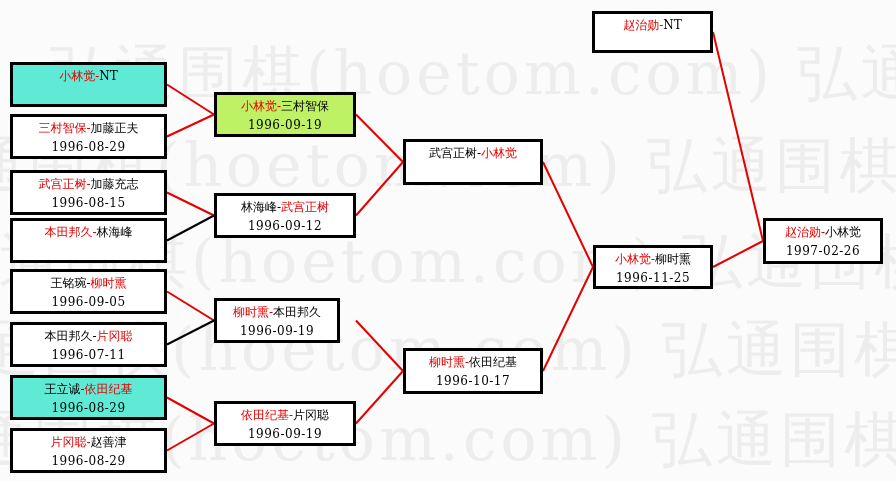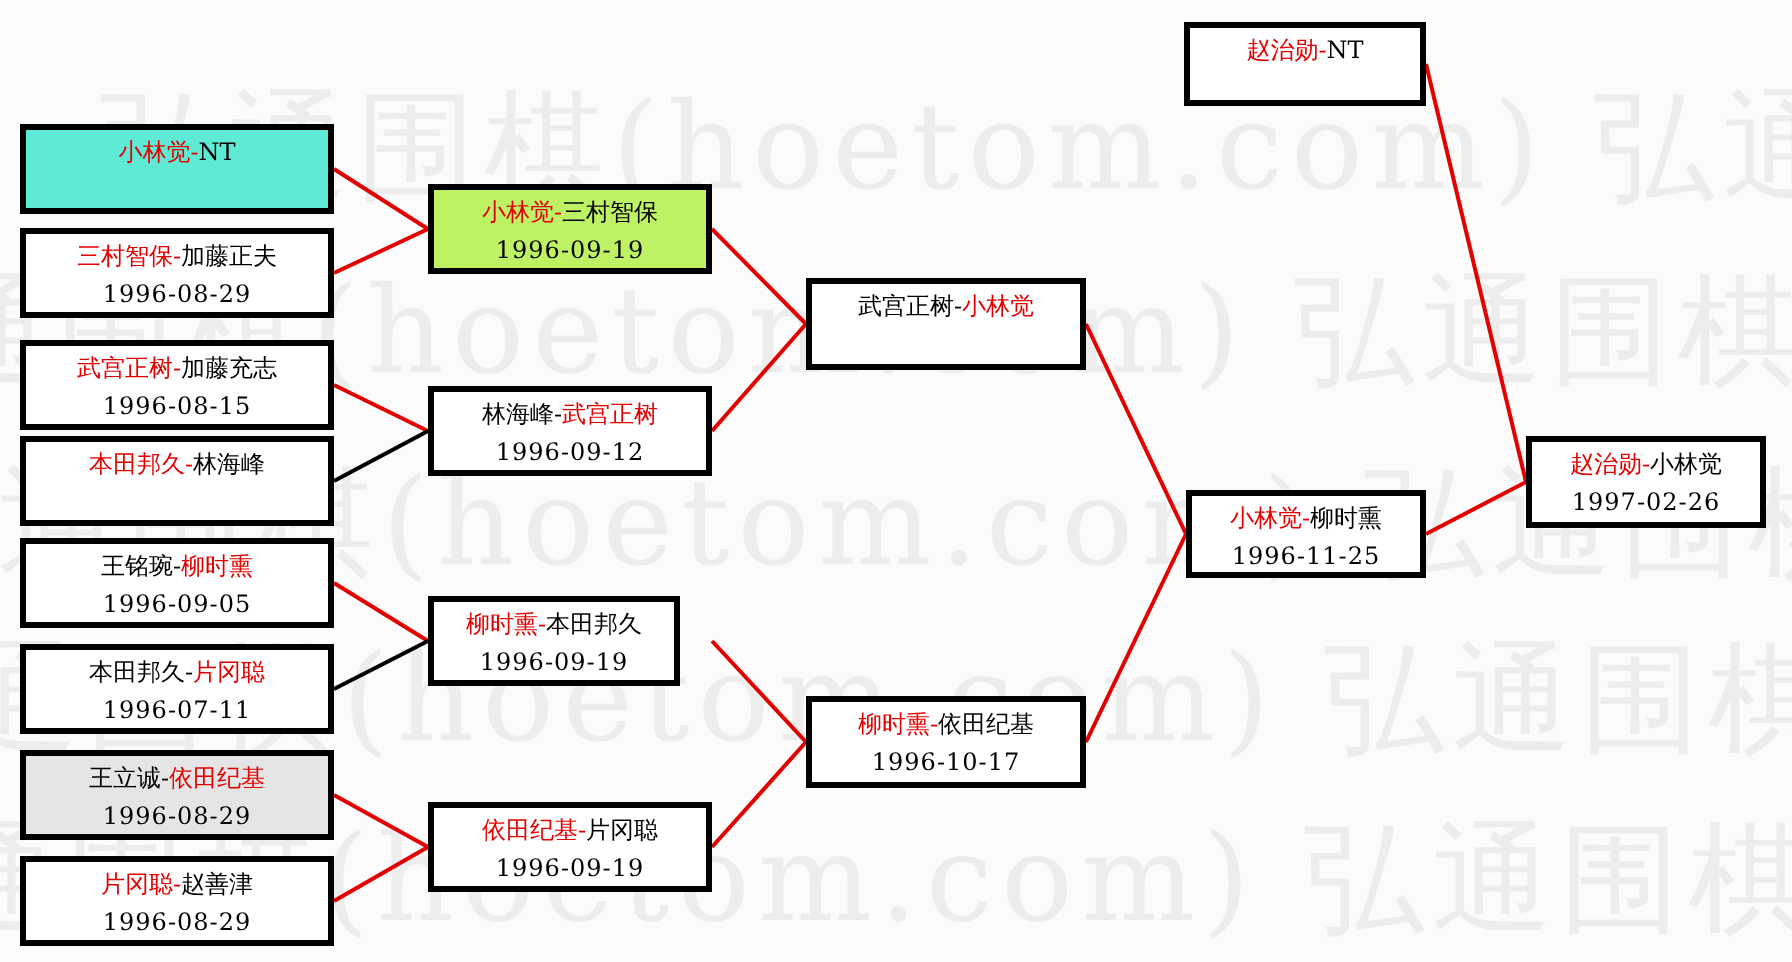--- a/index.html
+++ b/index.html
@@ -71,21 +71,21 @@
         <div class="names"><span style="color: rgb(227, 0, 0);">本田邦久-</span><span style="color: rgb(0, 0, 0);">林海峰</span></div>
       </div>
       <div class="match" style="left: 10px; top: 269px; width: 157px; height: 45px; border-color: rgb(0, 0, 0); background: rgb(255, 255, 255);">
         <div class="names"><span style="color: rgb(0, 0, 0);">王铭琬-</span><span style="color: rgb(227, 0, 0);">柳时熏</span></div>
         <div class="date">1996-09-05</div>
       </div>
       <div class="match" style="left: 10px; top: 322px; width: 157px; height: 45px; border-color: rgb(0, 0, 0); background: rgb(255, 255, 255);">
         <div class="names"><span style="color: rgb(0, 0, 0);">本田邦久-</span><span style="color: rgb(227, 0, 0);">片冈聪</span></div>
         <div class="date">1996-07-11</div>
       </div>
-      <div class="match" style="left: 10px; top: 375px; width: 157px; height: 45px; border-color: rgb(0, 0, 0); background: #e5e5e5;">
+      <div class="match" style="left: 10px; top: 375px; width: 157px; height: 45px; border-color: rgb(0, 0, 0); background: #5eead4;">
         <div class="names"><span style="color: rgb(0, 0, 0);">王立诚-</span><span style="color: rgb(227, 0, 0);">依田纪基</span></div>
         <div class="date">1996-08-29</div>
       </div>
       <div class="match" style="left: 10px; top: 428px; width: 157px; height: 45px; border-color: rgb(0, 0, 0); background: rgb(255, 255, 255);">
         <div class="names"><span style="color: rgb(227, 0, 0);">片冈聪-</span><span style="color: rgb(0, 0, 0);">赵善津</span></div>
         <div class="date">1996-08-29</div>
       </div>
       <div class="match" style="left: 214px; top: 92px; width: 142px; height: 45px; border-color: rgb(0, 0, 0); background: #bef264;">
         <div class="names"><span style="color: rgb(227, 0, 0);">小林觉-</span><span style="color: rgb(0, 0, 0);">三村智保</span></div>
         <div class="date">1996-09-19</div>

